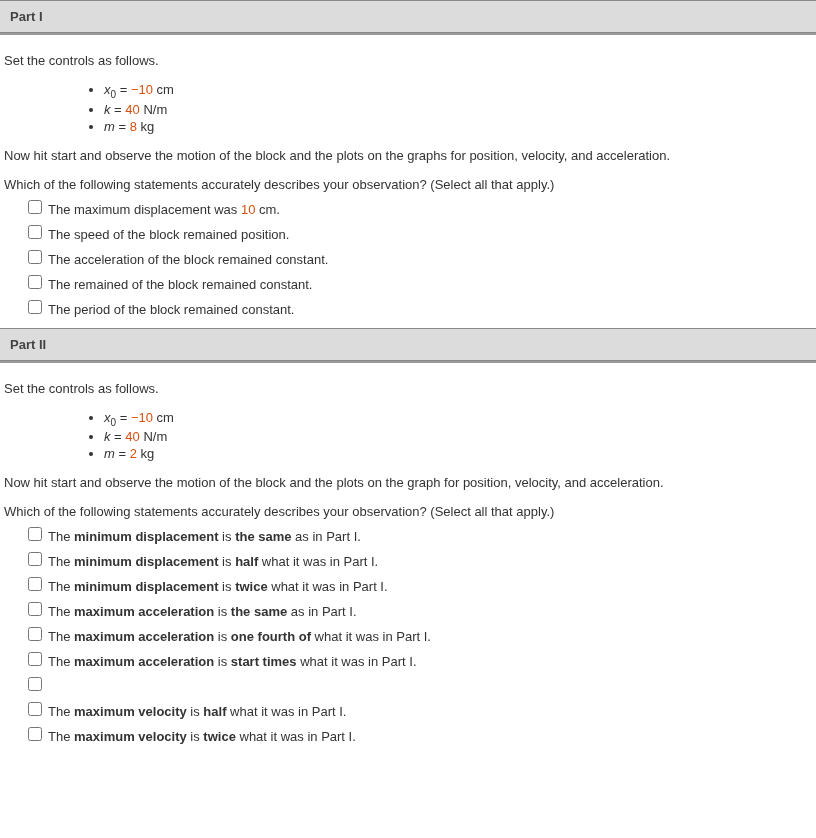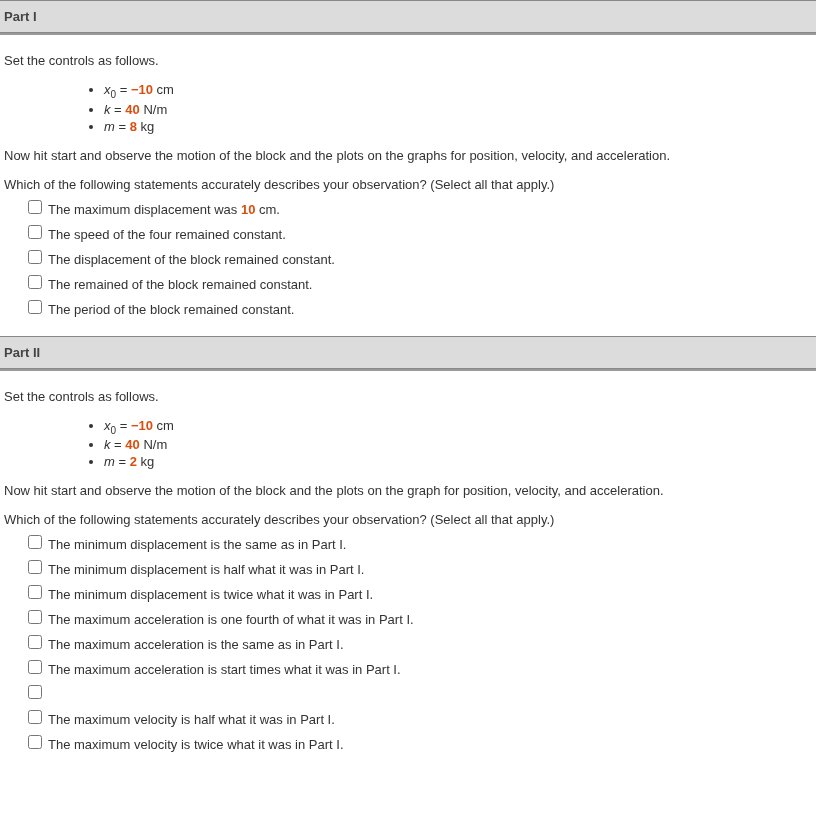--- a/index.html
+++ b/index.html
@@ -9,58 +9,58 @@
     font-family: Verdana, Geneva, sans-serif;
     font-size: 13px;
     color: #333;
     background: #fff;
     width: 816px;
   }
   .part-header {
     background: #dcdcdc;
     border-top: 1px solid #888;
     border-bottom: 1px solid #888;
-    padding: 8px 4px;
+    padding: 8px 10px;
     font-weight: bold;
     color: #444;
   }
   .content {
-    padding: 4px 4px 14px 4px;
+    padding: 4px 4px 6px 4px;
   }
   .instr {
     margin: 14px 0 14px 0;
   }
   .indent {
     margin-left: 80px;
   }
   ul.controls {
     list-style: disc;
     margin: 0;
     padding-left: 20px;
   }
   ul.controls li {
     margin: 2px 0;
   }
   .ital { font-style: italic; }
   .sub { font-size: 10px; vertical-align: sub; }
-  .orange { color: #d94f0f; font-weight: bold; }
+  .orange { color: #d94f0f; }
   .question-block {
     margin-top: 4px;
   }
   .checkbox-row {
     display: flex;
     align-items: flex-end;
     margin: 5px 0 5px 20px;
   }
   .checkbox-row input[type="checkbox"] {
     margin-right: 6px;
     width: 14px;
     height: 14px;
   }
-  .bold { font-weight: normal; }
+  .bold { font-weight: bold; }
   .hr2 {
     border: none;
     border-top: 2px solid #999;
     margin: 0;
   }
 </style>
 </head>
 <body>
 
 <div class="part-header">
@@ -84,25 +84,25 @@
   </div>
   <div class="instr">Now hit start and observe the motion of the block and the plots on the graphs for position, velocity, and acceleration.</div>
   <div class="question-block">
     <div>Which of the following statements accurately describes your observation? (Select all that apply.)</div>
     <div class="checkbox-row">
       <input type="checkbox" style="">
       <span><span>The maximum displacement was </span><span class="orange">10</span><span> cm.</span></span>
     </div>
     <div class="checkbox-row">
       <input type="checkbox" style="">
-      <span>The speed of the four remained constant.</span>
+      <span>The speed of the block remained position.</span>
     </div>
     <div class="checkbox-row">
       <input type="checkbox" style="">
-      <span>The displacement of the block remained constant.</span>
+      <span>The acceleration of the block remained constant.</span>
     </div>
     <div class="checkbox-row">
       <input type="checkbox" style="">
       <span>The remained of the block remained constant.</span>
     </div>
     <div class="checkbox-row">
       <input type="checkbox" style="">
       <span>The period of the block remained constant.</span>
     </div>
   </div>
@@ -138,25 +138,25 @@
     <div class="checkbox-row">
       <input type="checkbox" style="">
       <span><span>The </span><span class="bold">minimum displacement</span><span> is </span><span class="bold">half</span><span> what it was in Part I.</span></span>
     </div>
     <div class="checkbox-row">
       <input type="checkbox" style="">
       <span><span>The </span><span class="bold">minimum displacement</span><span> is </span><span class="bold">twice</span><span> what it was in Part I.</span></span>
     </div>
     <div class="checkbox-row">
       <input type="checkbox" style="">
-      <span><span>The </span><span class="bold">maximum acceleration</span><span> is </span><span class="bold">one fourth of</span><span> what it was in Part I.</span></span>
+      <span><span>The </span><span class="bold">maximum acceleration</span><span> is </span><span class="bold">the same</span><span> as in Part I.</span></span>
     </div>
     <div class="checkbox-row">
       <input type="checkbox" style="">
-      <span><span>The </span><span class="bold">maximum acceleration</span><span> is </span><span class="bold">the same</span><span> as in Part I.</span></span>
+      <span><span>The </span><span class="bold">maximum acceleration</span><span> is </span><span class="bold">one fourth of</span><span> what it was in Part I.</span></span>
     </div>
     <div class="checkbox-row">
       <input type="checkbox" style="">
       <span><span>The </span><span class="bold">maximum acceleration</span><span> is </span><span class="bold">start times</span><span> what it was in Part I.</span></span>
     </div>
     <div class="checkbox-row">
       <input type="checkbox" style="">
     </div>
     <div class="checkbox-row">
       <input type="checkbox" style="">

